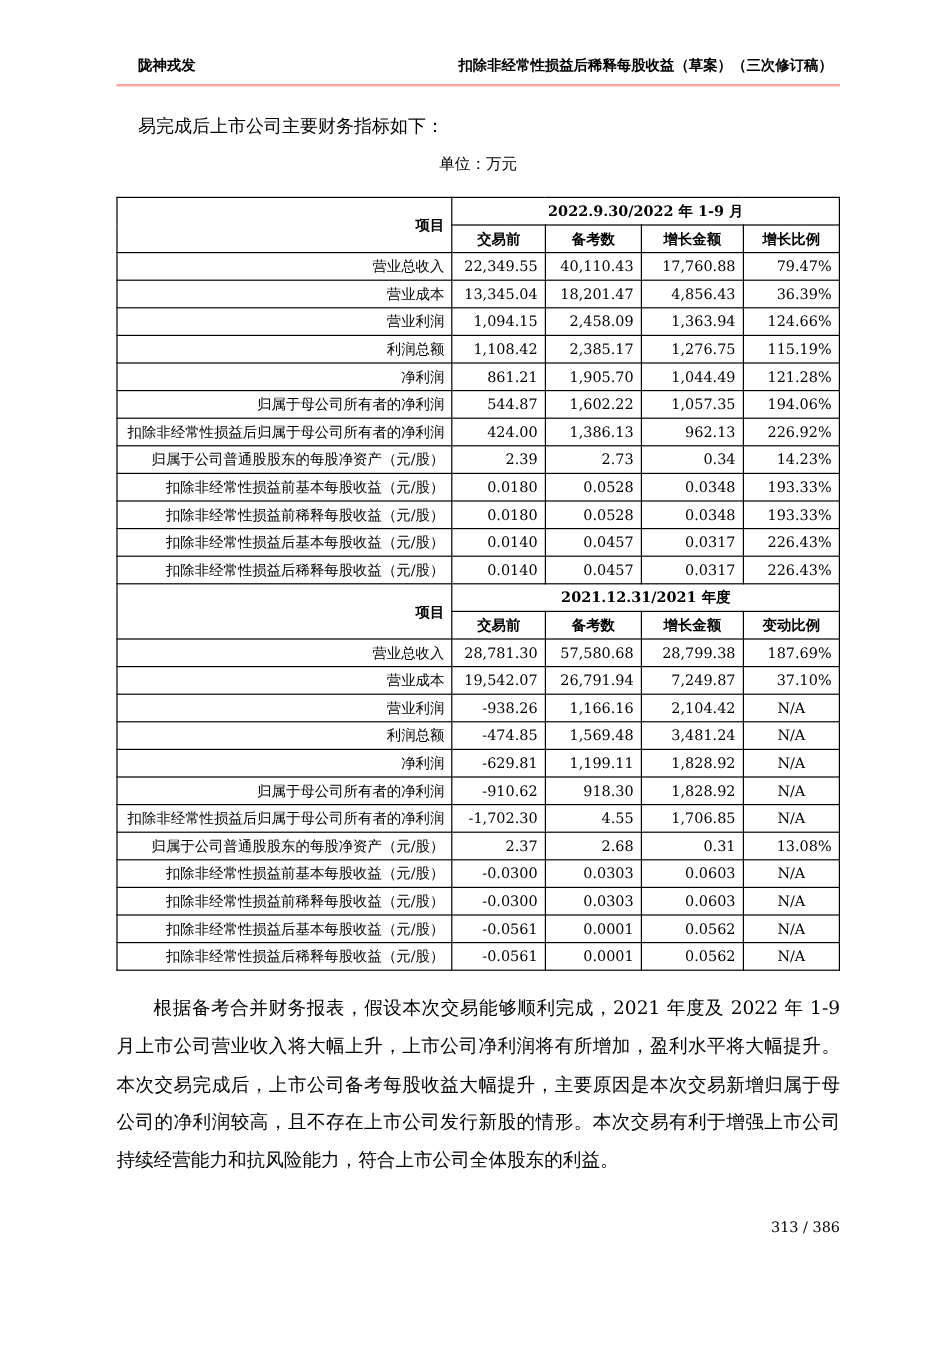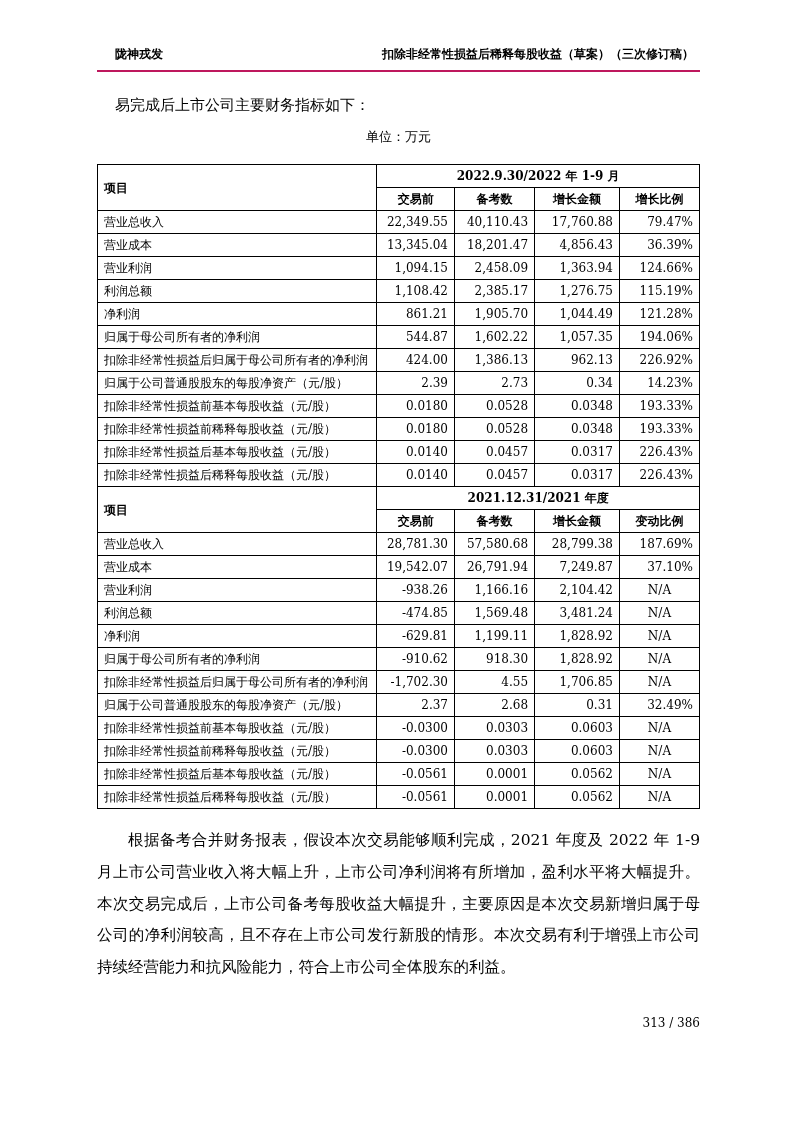--- a/index.html
+++ b/index.html
@@ -10,37 +10,37 @@
     background:#ffffff;
     color:#000000;
     font-family:"DejaVu Serif","Liberation Serif",serif;
     padding:46px 93px 0 97px;
     overflow:hidden;
   }
   .doc-header {
     display:flex; justify-content:space-between; align-items:flex-end;
     font-size:12px; font-weight:bold;
     padding:0 6px 7px 18px;
-    border-bottom:2px solid #be185d;
+    border-bottom:2px solid #fca5a5;
   }
   .intro { margin-top:24px; font-size:15px; padding-left:18px; }
   .unit-label { margin-top:13px; margin-bottom:18px; text-align:center; font-size:13px; }
   table.fin {
     width:100%; border-collapse:collapse; table-layout:fixed;
     font-size:12px;
   }
   table.fin td {
     border:1px solid #000;
     padding:4px 6px;
     line-height:14px;
     vertical-align:middle;
     overflow:hidden; white-space:nowrap;
   }
   td.hd { font-weight:bold; text-align:center; }
-  td.item { text-align:left; }
+  td.item { text-align:right; }
   td.num { text-align:right; padding-right:8px; }
   td.num.na { text-align:center; padding-right:6px; }
   .body-para {
     margin-top:16px;
     font-size:15.5px; line-height:2.05;
     text-align:justify; text-indent:2em;
   }
   .page-num {
     position:absolute; top:1016px; right:93px;
     font-size:12px; font-weight:normal;
@@ -224,21 +224,21 @@
         <td class="num">-1,702.30</td>
         <td class="num">4.55</td>
         <td class="num">1,706.85</td>
         <td class="num na">N/A</td>
       </tr>
       <tr>
         <td class="item">归属于公司普通股股东的每股净资产（元/股）</td>
         <td class="num">2.37</td>
         <td class="num">2.68</td>
         <td class="num">0.31</td>
-        <td class="num">32.49%</td>
+        <td class="num">13.08%</td>
       </tr>
       <tr>
         <td class="item">扣除非经常性损益前基本每股收益（元/股）</td>
         <td class="num">-0.0300</td>
         <td class="num">0.0303</td>
         <td class="num">0.0603</td>
         <td class="num na">N/A</td>
       </tr>
       <tr>
         <td class="item">扣除非经常性损益前稀释每股收益（元/股）</td>

